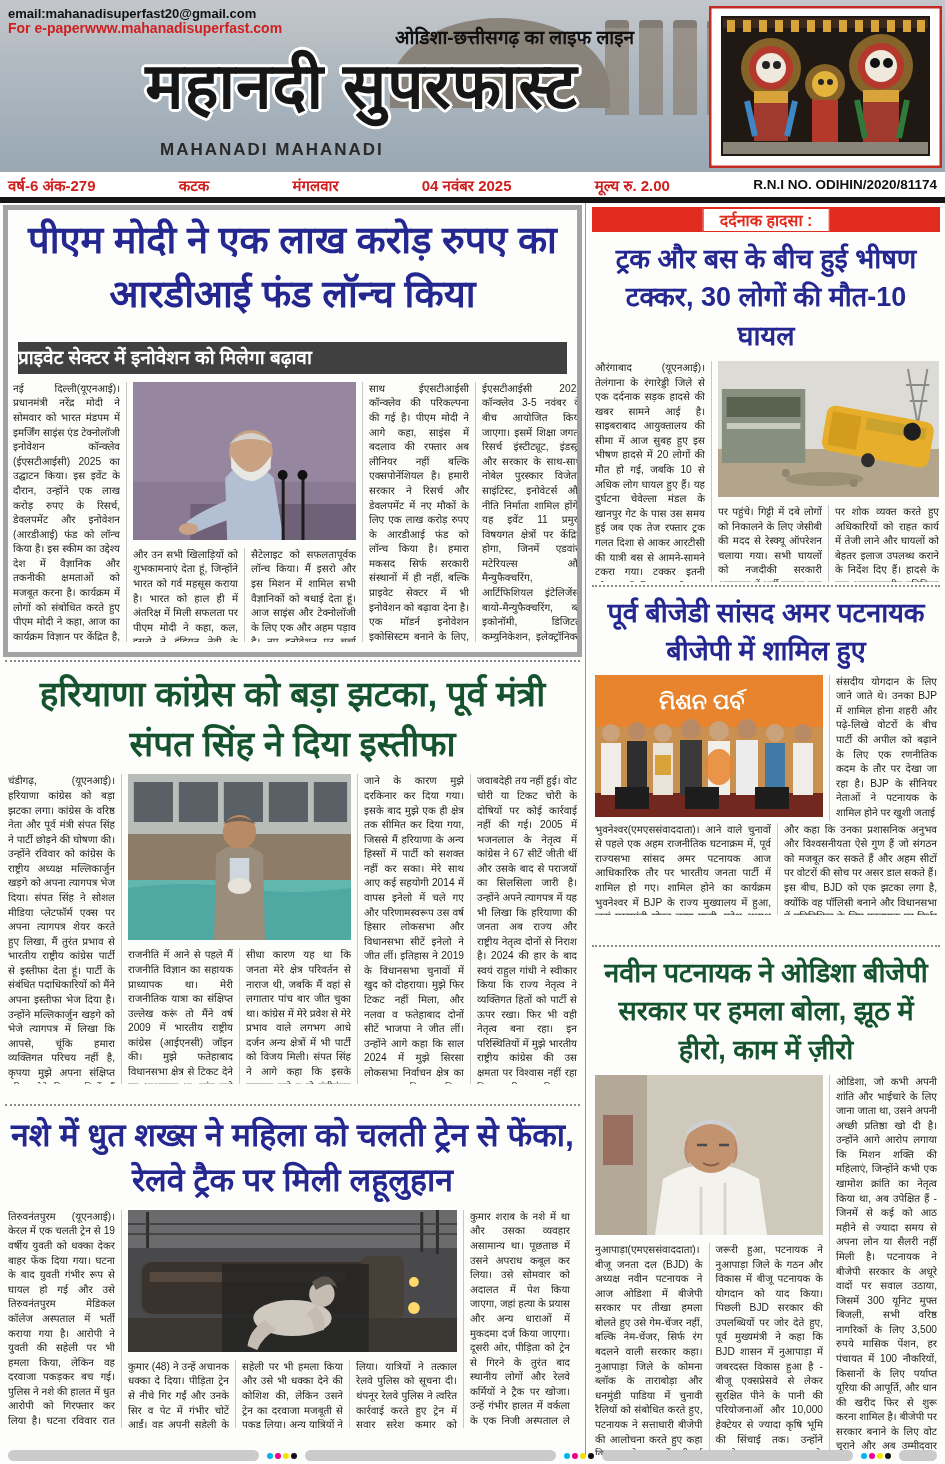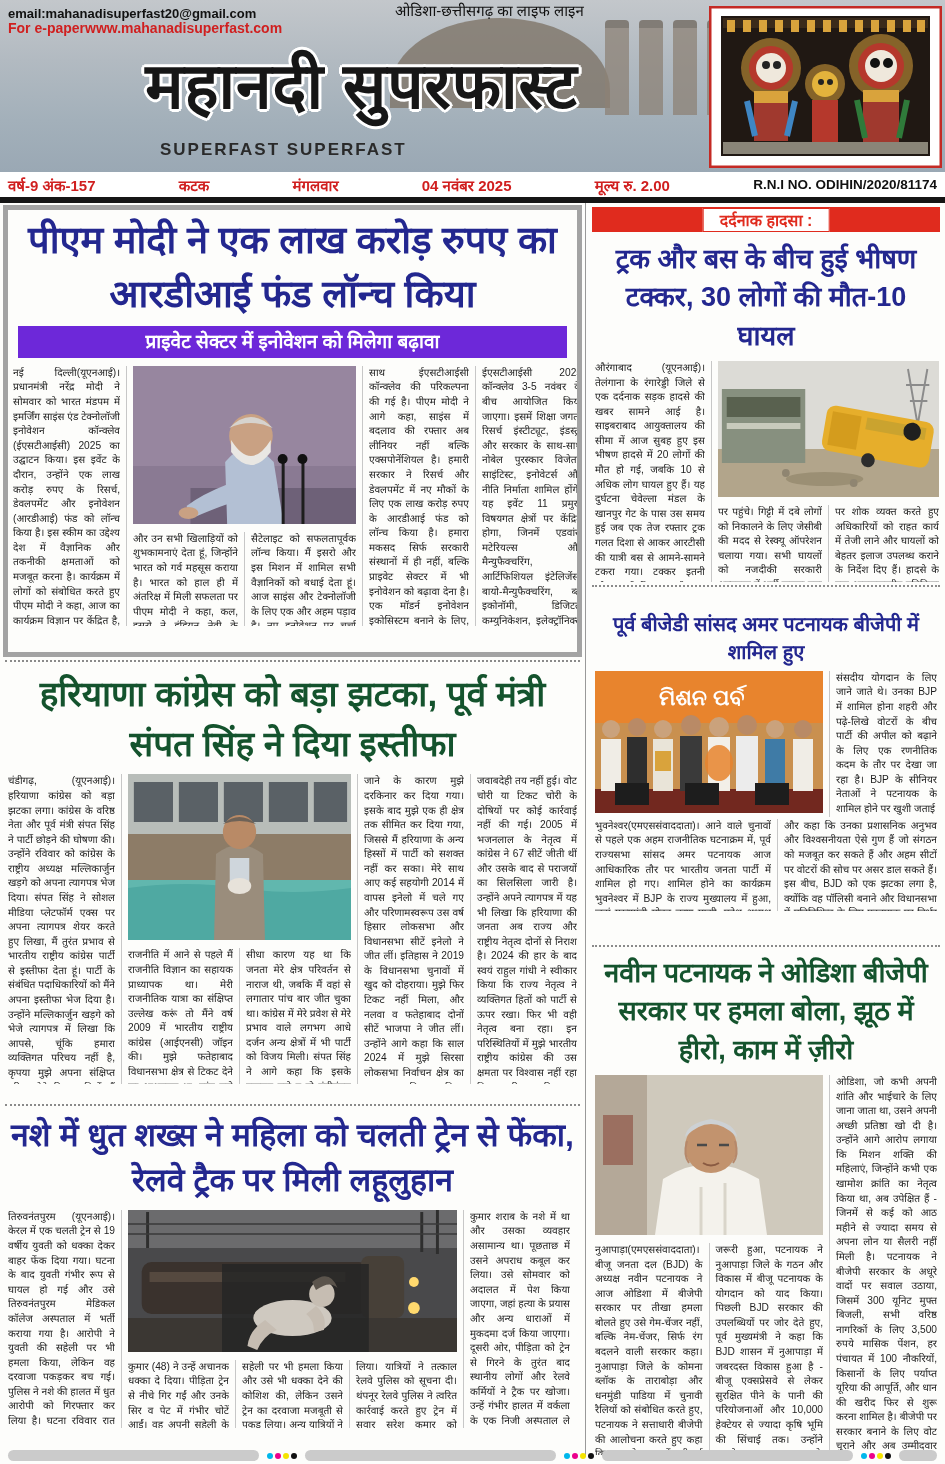--- a/index.html
+++ b/index.html
@@ -6,21 +6,21 @@
   body { background:#e9e9e9; font-family:"Liberation Sans","DejaVu Sans",sans-serif; }
   .page { width:945px; height:1464px; margin:0 auto; background:#fdfdfb; overflow:hidden; position:relative; }
 
   
   .masthead { position:relative; height:172px; background:linear-gradient(180deg,#c3c7cb 0%,#b2bac1 35%,#a3b0ba 70%,#9aa8b4 100%); overflow:hidden; }
   .hill { position:absolute; left:390px; top:18px; width:220px; height:90px; background:#7e7468; border-radius:50% 50% 0 0 / 80% 80% 0 0; opacity:.8; }
   .dam { position:absolute; right:180px; top:20px; width:160px; height:95px; display:flex; gap:10px; opacity:.75; }
   .dam span { flex:1; background:#8d8276; border-radius:4px 4px 0 0; border-top:8px solid #6e655b; }
   .mast-email { position:absolute; left:8px; top:6px; font-size:13px; font-weight:bold; color:#111; }
   .mast-epaper { position:absolute; left:8px; top:20px; font-size:14px; font-weight:bold; color:#d01f1f; }
-  .mast-tagline { position:absolute; left:395px; top:0; font-size:15px; font-weight:normal; color:#111; }
+  .mast-tagline { position:absolute; left:395px; top:24px; font-size:19px; font-weight:bold; color:#111; }
   .mast-title { position:absolute; left:9px; top:40px; width:705px; text-align:center; font-size:64px; font-weight:bold; color:#161616; letter-spacing:1px;
      text-shadow:-3px 0 0 #fff,3px 0 0 #fff,0 -3px 0 #fff,0 3px 0 #fff,-2px -2px 0 #fff,2px 2px 0 #fff,-2px 2px 0 #fff,2px -2px 0 #fff; }
   .mast-sub { position:absolute; left:160px; top:140px; font-size:17px; font-weight:bold; color:#2a2a2a; letter-spacing:2px; }
   .deity-frame { position:absolute; right:3px; top:6px; width:233px; height:162px; background:#fff; }
   .dateline { height:25px; display:flex; align-items:center; justify-content:space-between; padding:0 8px; background:#fff; }
   .dl { color:#d01f1f; font-weight:bold; font-size:15px; }
   .dl.rni { color:#111; font-size:13.5px; }
   .black-rule { height:6px; background:#151515; }
 
   
@@ -35,37 +35,37 @@
 
   .body-row { display:flex; gap:6px; padding:4px 5px; }
   .tcol { flex:1; font-size:10.2px; line-height:1.43; text-align:justify; color:#1d1d1d; overflow:hidden; }
   .vline { border-left:1px solid #c7c7c7; padding-left:6px; }
   .photo { width:100%; display:block; }
   .subcols { display:flex; gap:6px; margin-top:4px; }
 
   
   .modi-art { border:5px solid #a3a3a3; height:452px; overflow:hidden; }
   .modi-art .headline { font-size:38px; }
-  .band { background:#6d28d9; color:#fff; font-weight:bold; text-align:center; font-size:19px; padding:2px 0 4px; margin:2px 10px 4px; }
+  .band { background:#404040; color:#fff; font-weight:bold; text-align:left; font-size:19px; padding:2px 0 4px; margin:18px 10px 4px; }
   .modi-body { height:268px; }
   .modi-body .narrow { flex:0 0 107px; }
   .modi-mid { flex:0 0 230px; overflow:hidden; }
 
   
   .truck-art { height:377px; overflow:hidden; }
   .kicker-bar { position:relative; background:#e02b1e; height:25px; margin:2px 2px 4px; }
   .kicker-label { position:absolute; left:50%; top:50%; transform:translate(-50%,-50%); background:#fff; color:#e02b1e; font-weight:bold; font-size:16px; padding:0 16px; border:1px solid #e02b1e; white-space:nowrap; }
   .truck-art .headline { font-size:27px; }
   .truck-body { height:252px; }
   .truck-body .narrow { flex:0 0 110px; }
   .truck-mid { flex:0 0 228px; overflow:hidden; }
 
   
   .amar-art { height:352px; overflow:hidden; }
-  .amar-art .headline { font-size:20px;margin-top:16px; }
+  .amar-art .headline { font-size:27px; }
   .amar-row1 { display:flex; gap:6px; padding:2px 5px 0; }
   .amar-photo-wrap { flex:0 0 228px; }
   .amar-side { flex:1; }
   .caption { color:#c2231b; font-weight:bold; font-size:13px; text-decoration:underline; padding:3px 8px 2px; }
   .amar-row2 { display:flex; gap:6px; padding:2px 5px; height:96px; overflow:hidden; }
 
   
   .har-art { height:436px; overflow:hidden; }
   .har-art .headline { font-size:35px; }
   .har-body { height:318px; }
@@ -104,21 +104,21 @@
         <span></span>
         <span></span>
         <span></span>
         <span></span>
         <span></span>
       </div>
     <div class="mast-email">email:mahanadisuperfast20@gmail.com</div>
     <div class="mast-epaper">For e-paperwww.mahanadisuperfast.com</div>
     <div class="mast-tagline">ओडिशा-छत्तीसगढ़ का लाइफ लाइन</div>
     <div class="mast-title">महानदी सुपरफास्ट</div>
-    <div class="mast-sub">SUPERFAST SUPERFAST</div>
+    <div class="mast-sub">MAHANADI MAHANADI</div>
     <div class="deity-frame">
       <svg width="233" height="162" viewBox="0 0 233 162">
         <rect x="1" y="1" width="231" height="160" fill="#fff" stroke="#c42a24" stroke-width="3"></rect>
         <rect x="12" y="10" width="209" height="140" fill="#201813"></rect>
         <g>
           <rect x="14" y="12" width="205" height="10" fill="#3a2a1a"></rect>
           <g fill="#d9a33c">
             <rect x="18" y="14" width="8" height="12"></rect>
               <rect x="34" y="14" width="8" height="12"></rect>
               <rect x="50" y="14" width="8" height="12"></rect>
@@ -163,21 +163,21 @@
           <path d="M154 84 h36 v52 h-36 z" fill="#a0392e"></path>
           <path d="M154 84 h36 v12 h-36 z" fill="#d9a33c"></path>
           <path d="M148 94 l8 38 M198 94 l-8 38" stroke="#2f7a3a" stroke-width="6"></path>
         </g>
         <rect x="14" y="136" width="205" height="12" fill="#8a8578"></rect>
       </svg>
     </div>
   </div>
 
   <div class="dateline">
-    <span class="dl">वर्ष-9  अंक-157</span>
+    <span class="dl">वर्ष-6  अंक-279</span>
     <span class="dl">कटक</span>
     <span class="dl">मंगलवार</span>
     <span class="dl">04  नवंबर  2025</span>
     <span class="dl">मूल्य रु. 2.00</span>
     <span class="dl rni">R.N.I NO. ODIHIN/2020/81174</span>
   </div>
   <div class="black-rule"></div>
 
   <div class="main">
 

